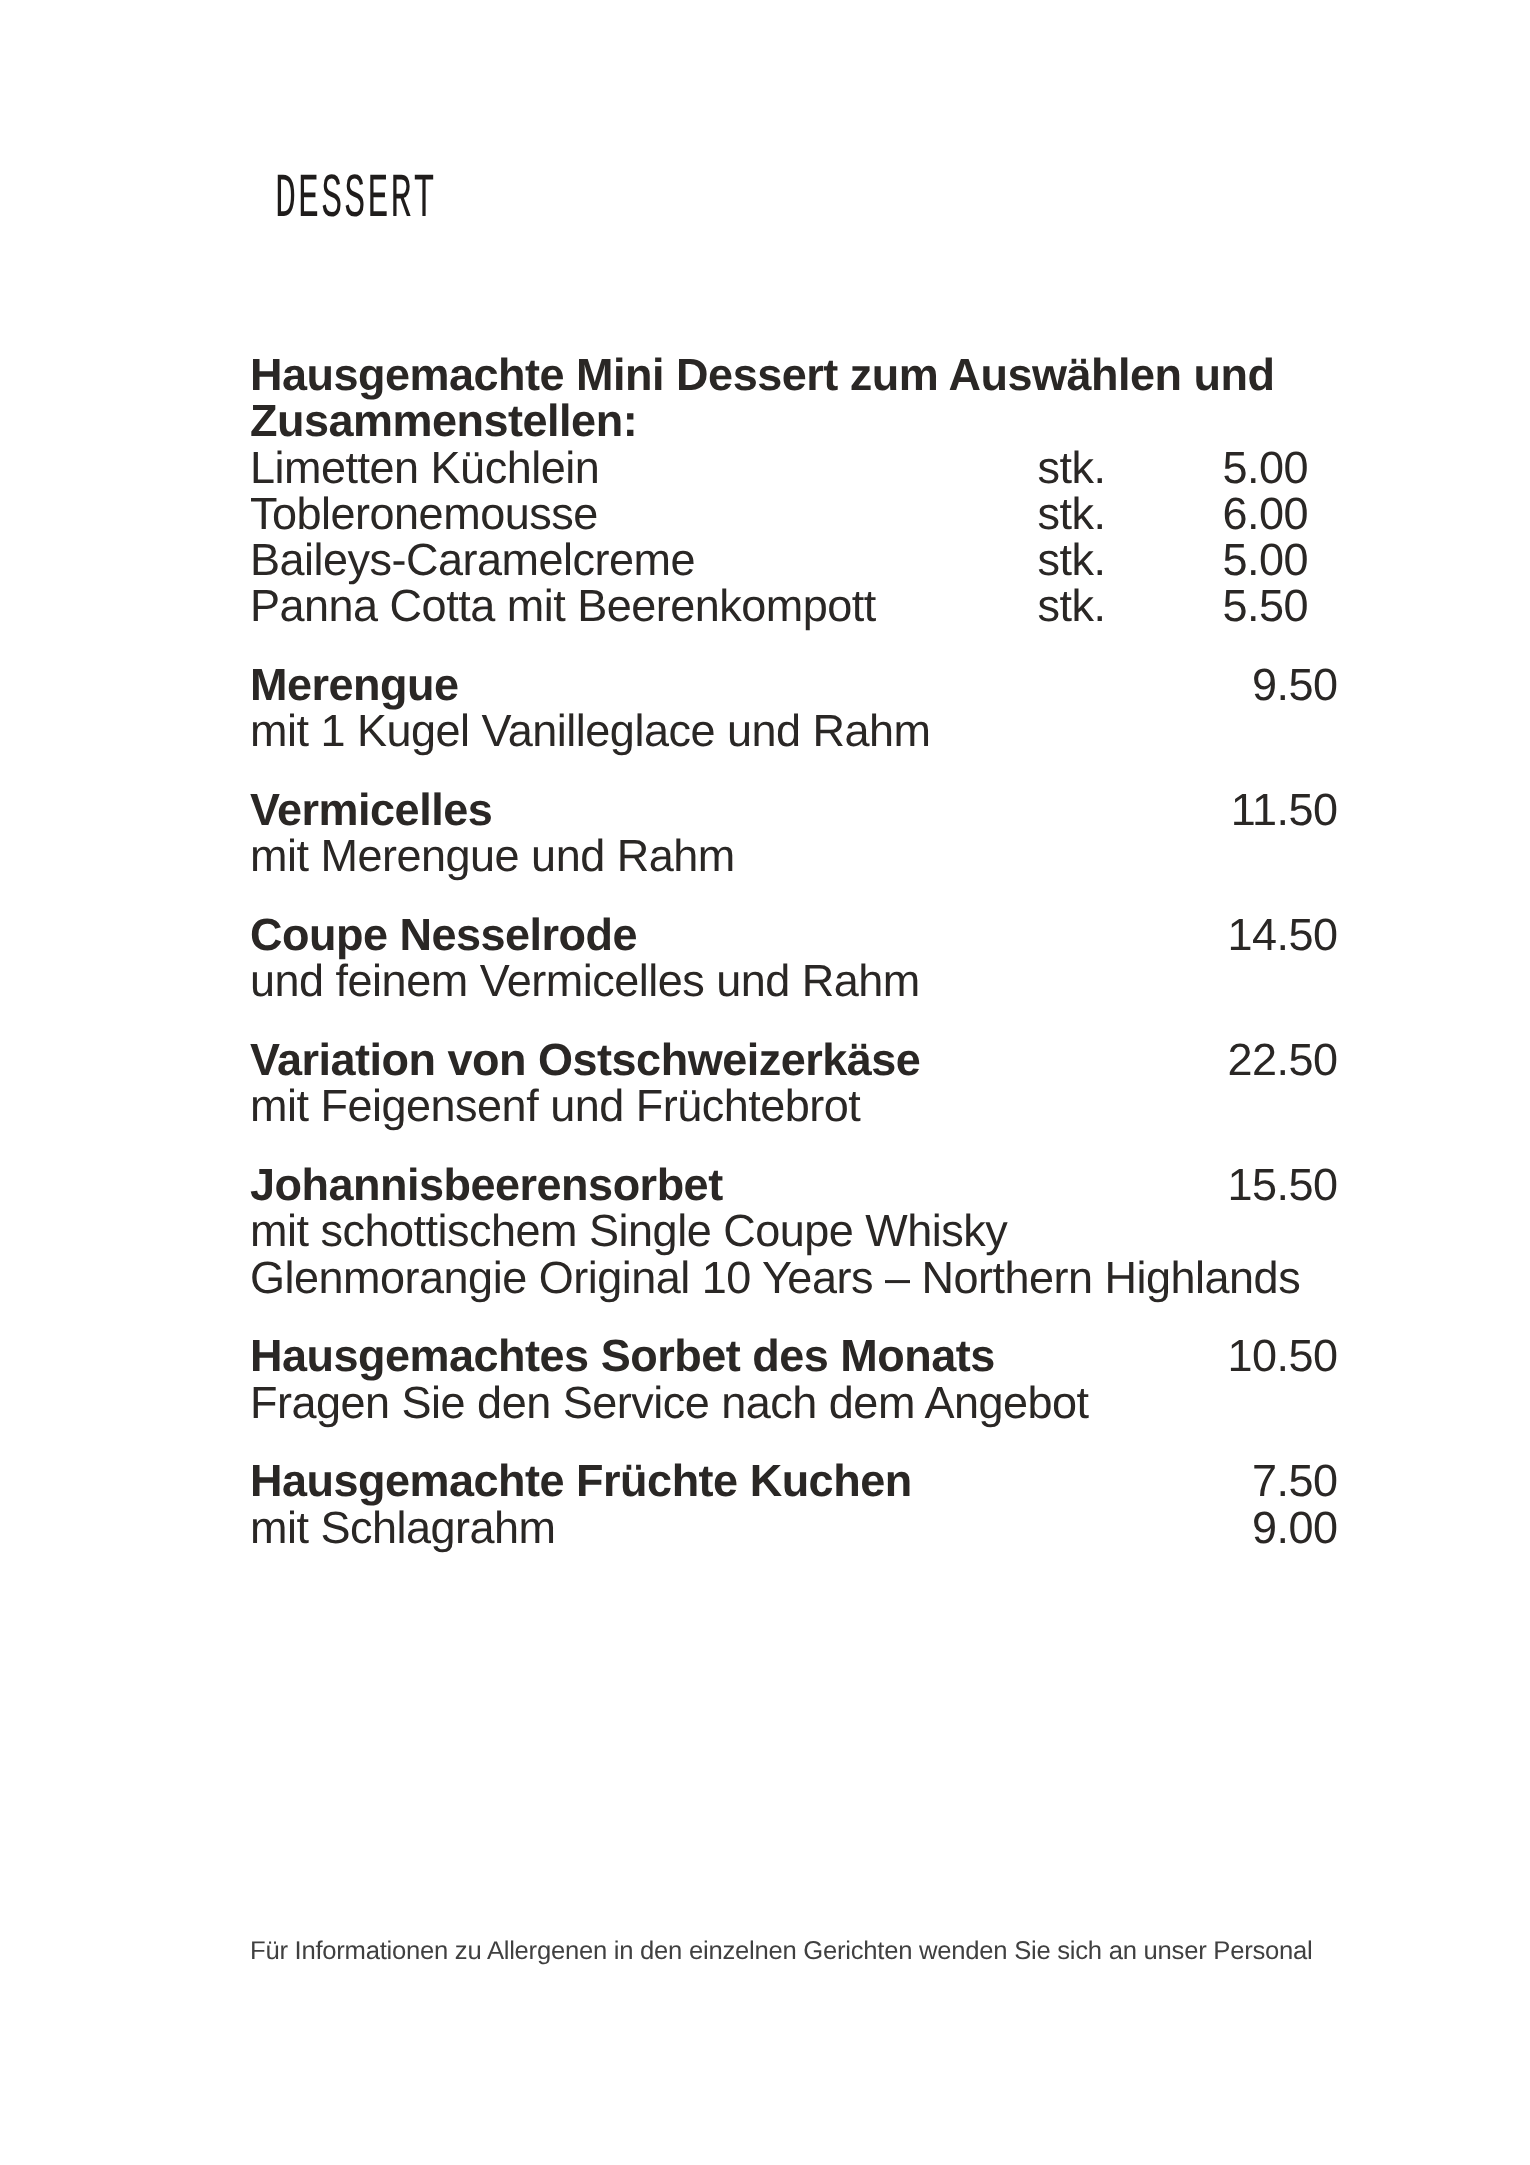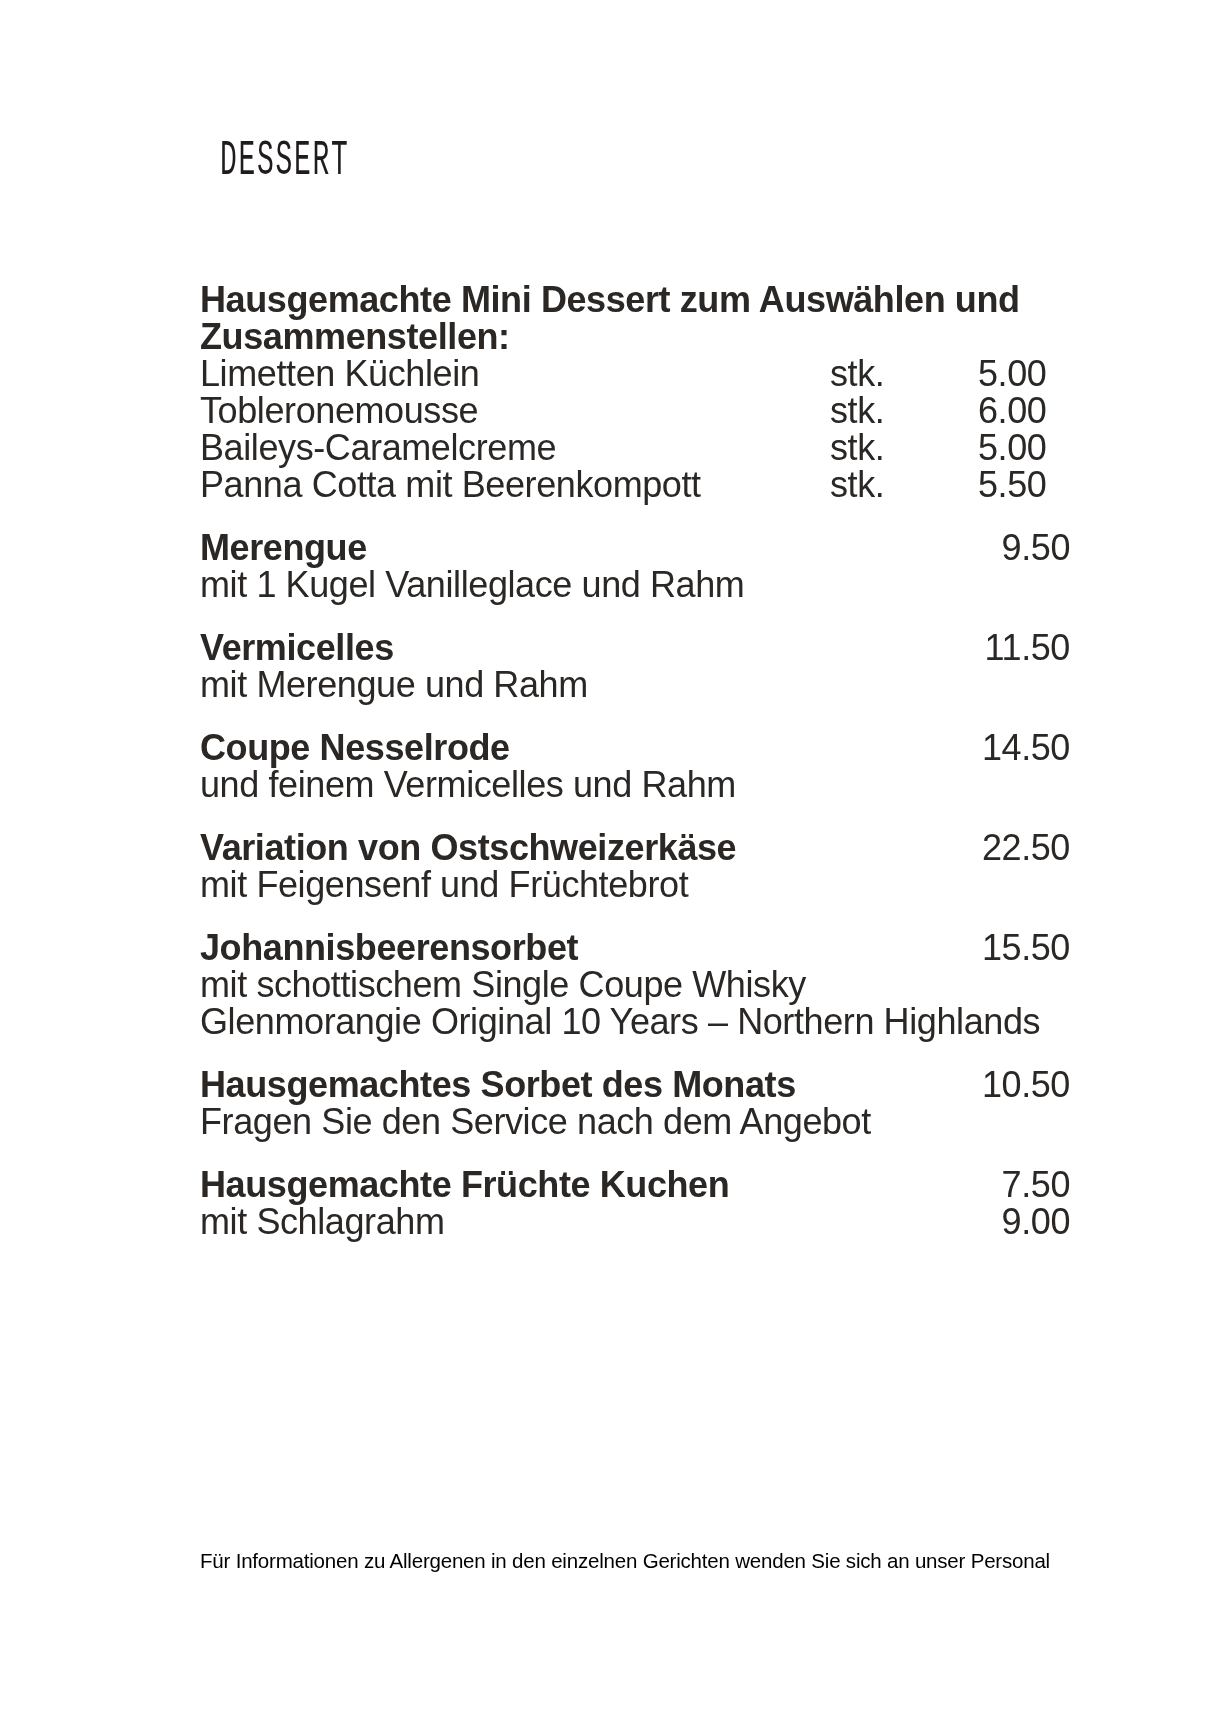--- a/index.html
+++ b/index.html
@@ -55,21 +55,21 @@
 
   
   .footer {
     position: absolute;
     left: 200px;
     top: 1548px;
     width: 870px;
     font-size: 20.5px;
     line-height: 26px;
     letter-spacing: -0.2px;
-    color: #000000;
+    color: #404040;
   }
 </style>
 </head>
 <body>
 
 <div class="page">
 
   <div class="header">
     <div>
       <span class="deco">DESSERT</span>

